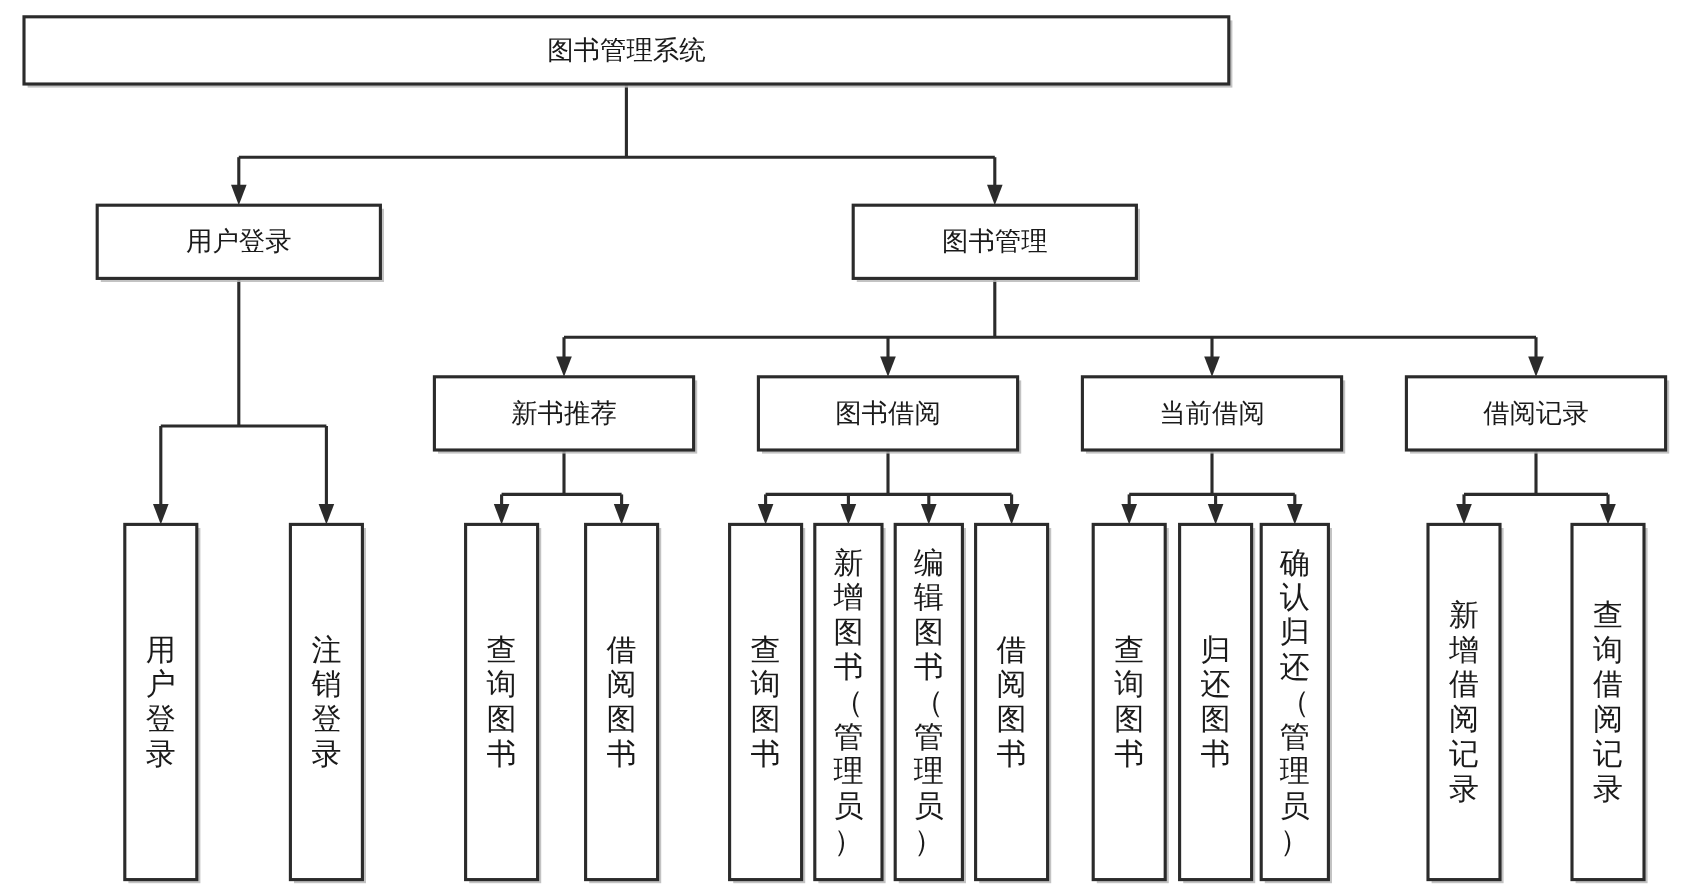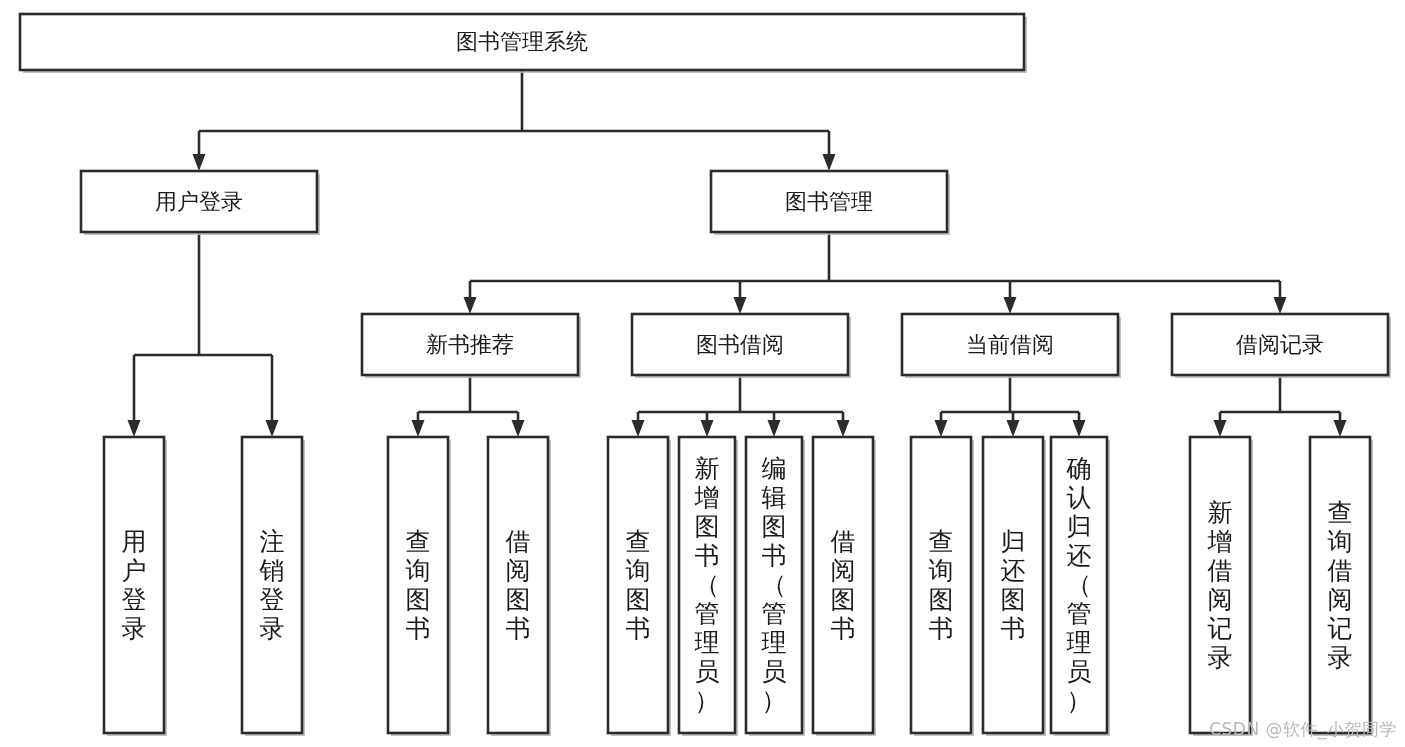--- a/index.html
+++ b/index.html
@@ -224,14 +224,13 @@
           <rect class="node-box" x="1190" y="437" width="60" height="296"></rect>
           <text class="node-label-v" x="1220" y="520.62"><tspan x="1220" dy="0">新</tspan><tspan x="1220" dy="29">增</tspan><tspan x="1220" dy="29">借</tspan><tspan x="1220" dy="29">阅</tspan><tspan x="1220" dy="29">记</tspan><tspan x="1220" dy="29">录</tspan></text>
         </g>
         <g>
           <rect class="node-shadow" x="1313" y="440" width="60" height="296"></rect>
           <rect class="node-box" x="1310" y="437" width="60" height="296"></rect>
           <text class="node-label-v" x="1340" y="520.62"><tspan x="1340" dy="0">查</tspan><tspan x="1340" dy="29">询</tspan><tspan x="1340" dy="29">借</tspan><tspan x="1340" dy="29">阅</tspan><tspan x="1340" dy="29">记</tspan><tspan x="1340" dy="29">录</tspan></text>
         </g>
       </g>
   </svg>
-  <div class="watermark">CSDN @软件_小贺同学</div>
 </div>
 
 </body></html>

